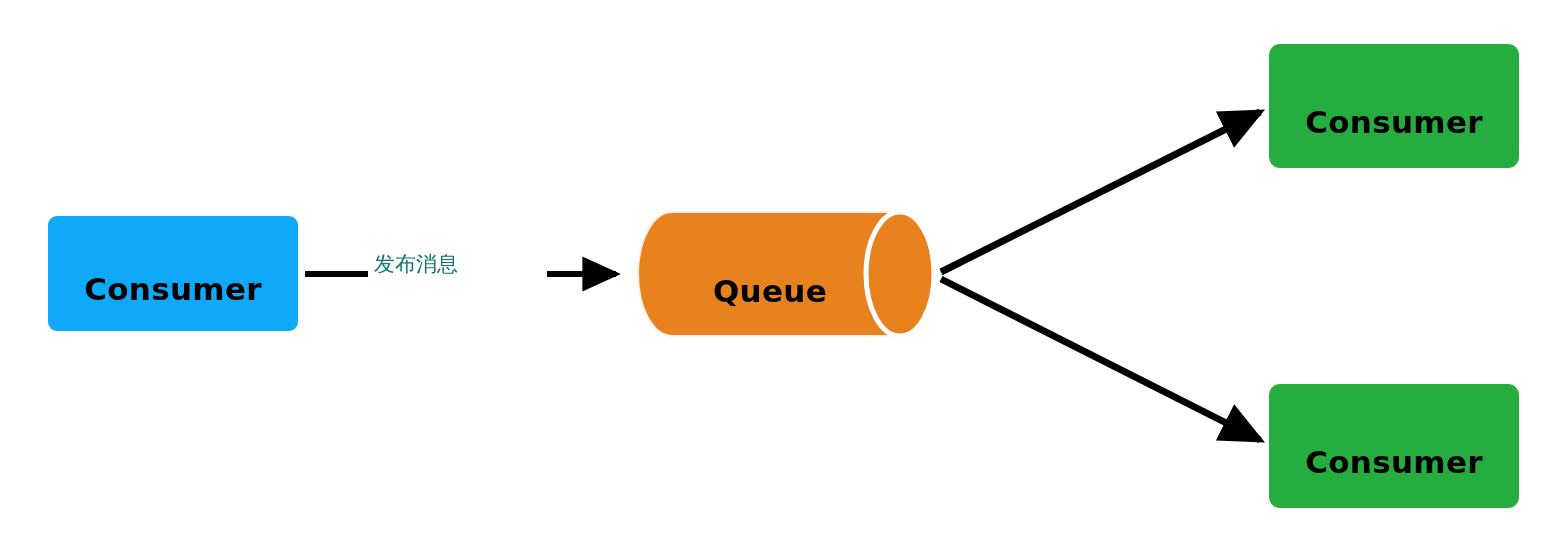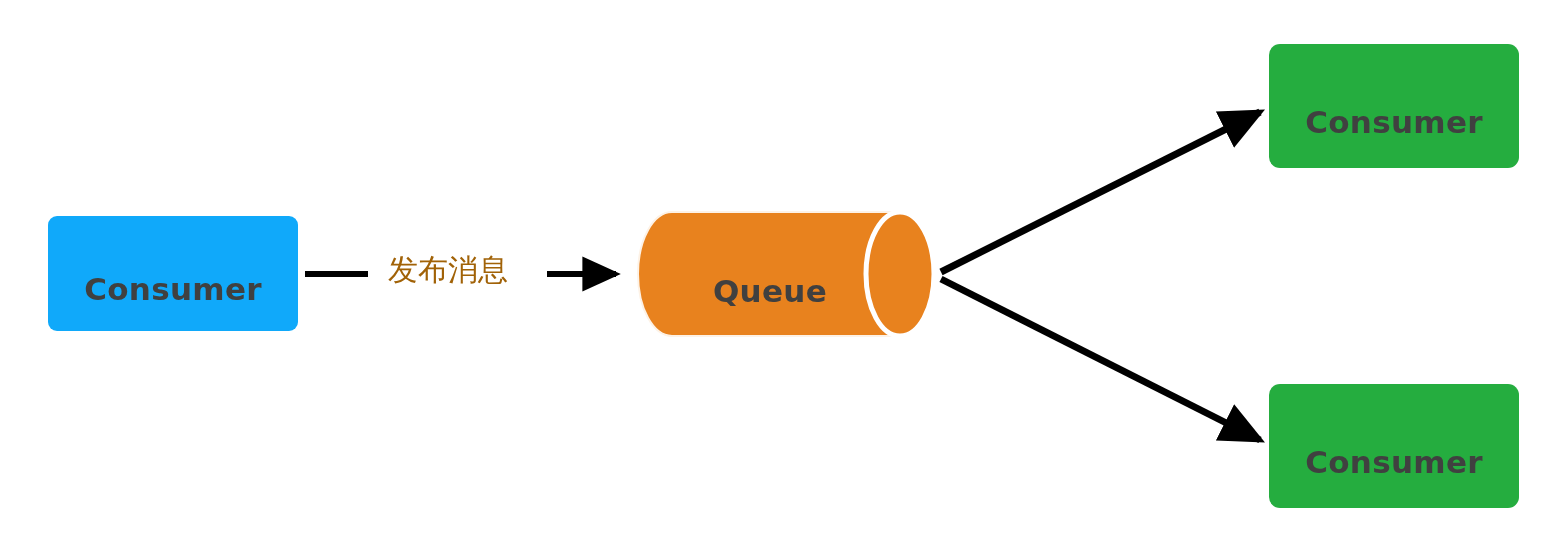--- a/index.html
+++ b/index.html
@@ -20,21 +20,21 @@
     background: #ffffff;
   }
   .node {
     position: absolute;
     display: flex;
     align-items: center;
     justify-content: center;
     box-sizing: border-box;
   }
   .node-label {
-    color: #404040;
+    color: #000000;
     font-weight: bold;
     font-size: 31px;
     letter-spacing: 0.3px;
     line-height: 1;
     white-space: nowrap;
     font-family: "DejaVu Sans", "Liberation Sans", sans-serif;
     margin-top: 32px;
   }
   
   #publisher-node {
@@ -89,24 +89,24 @@
     position: absolute;
     left: 0;
     top: 0;
     width: 1566px;
     height: 552px;
     pointer-events: none;
   }
   
   #publish-edge-label {
     position: absolute;
-    left: 388px;
+    left: 374px;
     top: 252px;
-    font-size: 30px;
-    color: #a16207;
+    font-size: 21px;
+    color: #0f766e;
     white-space: nowrap;
     line-height: 1.2;
     font-family: "DejaVu Sans", "Liberation Sans", sans-serif;
   }
 </style>
 </head>
 <body>
 
 <div id="canvas">
 

